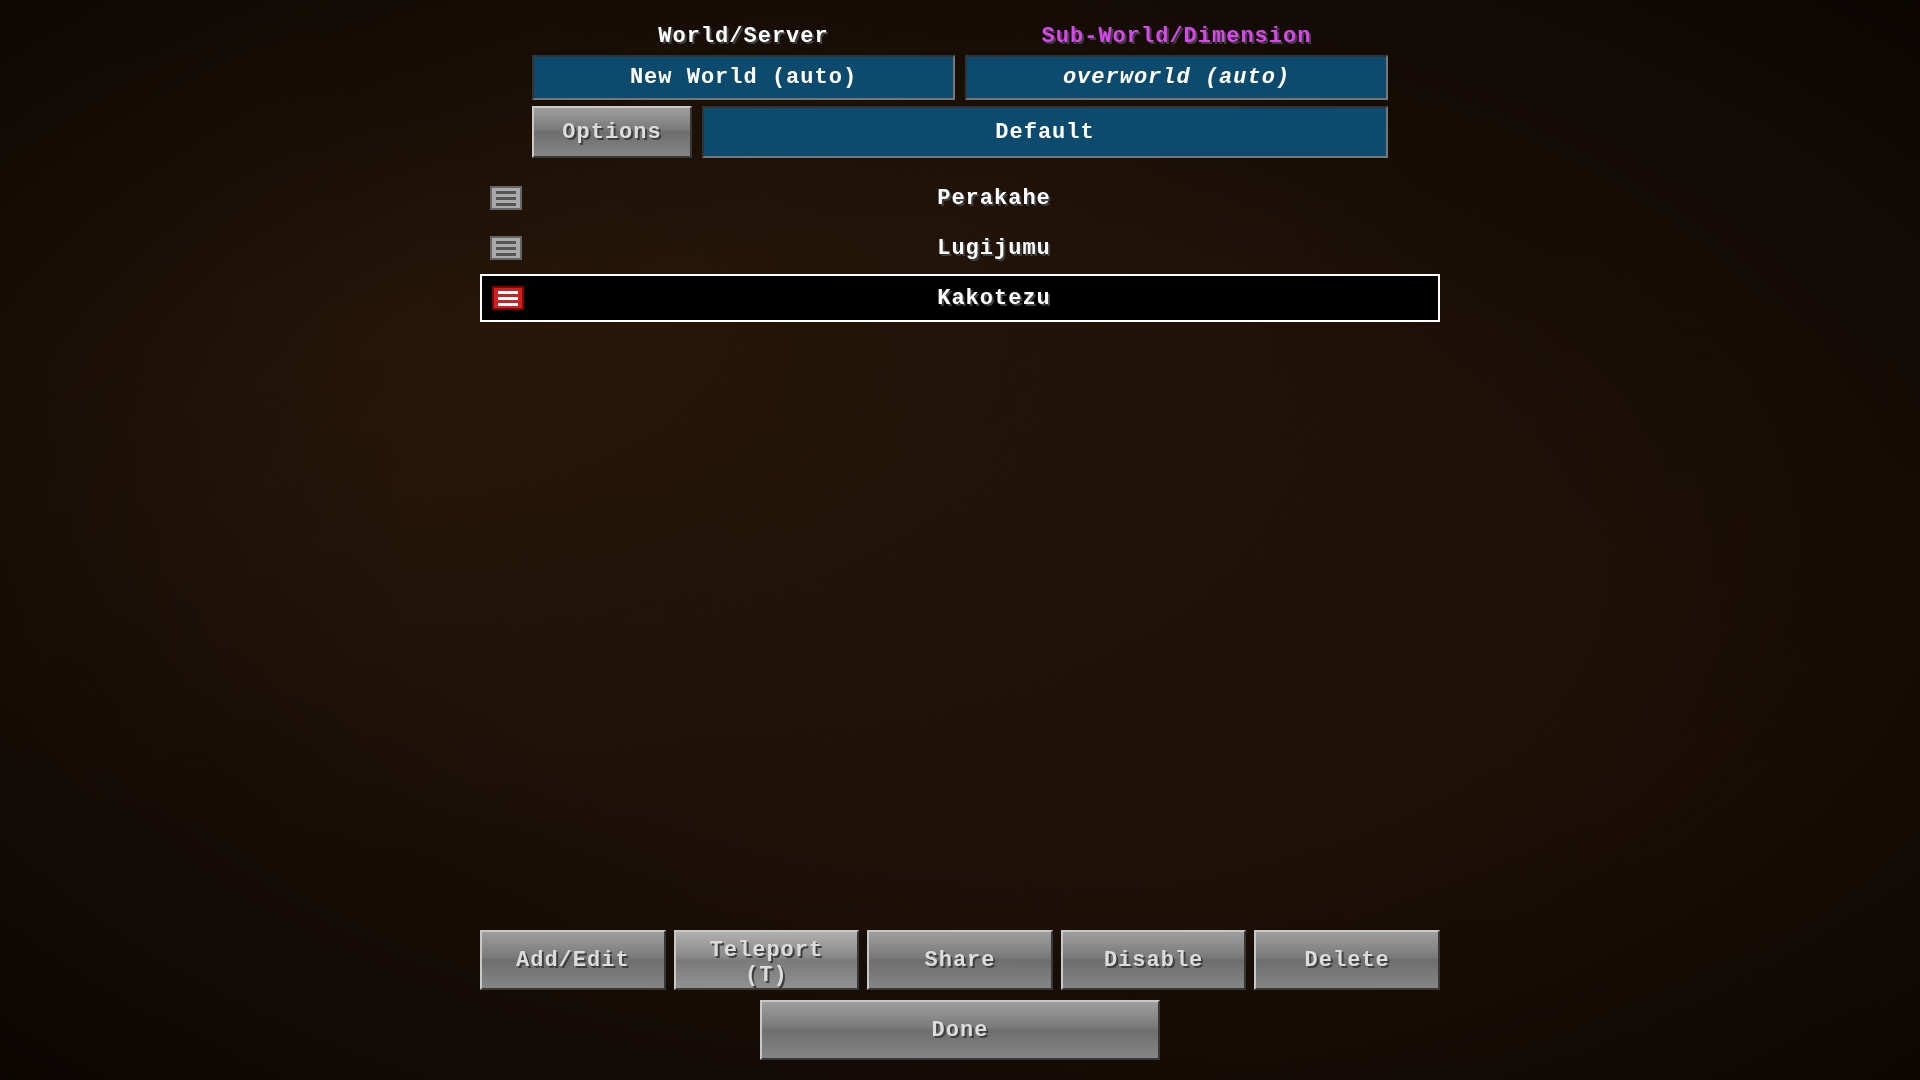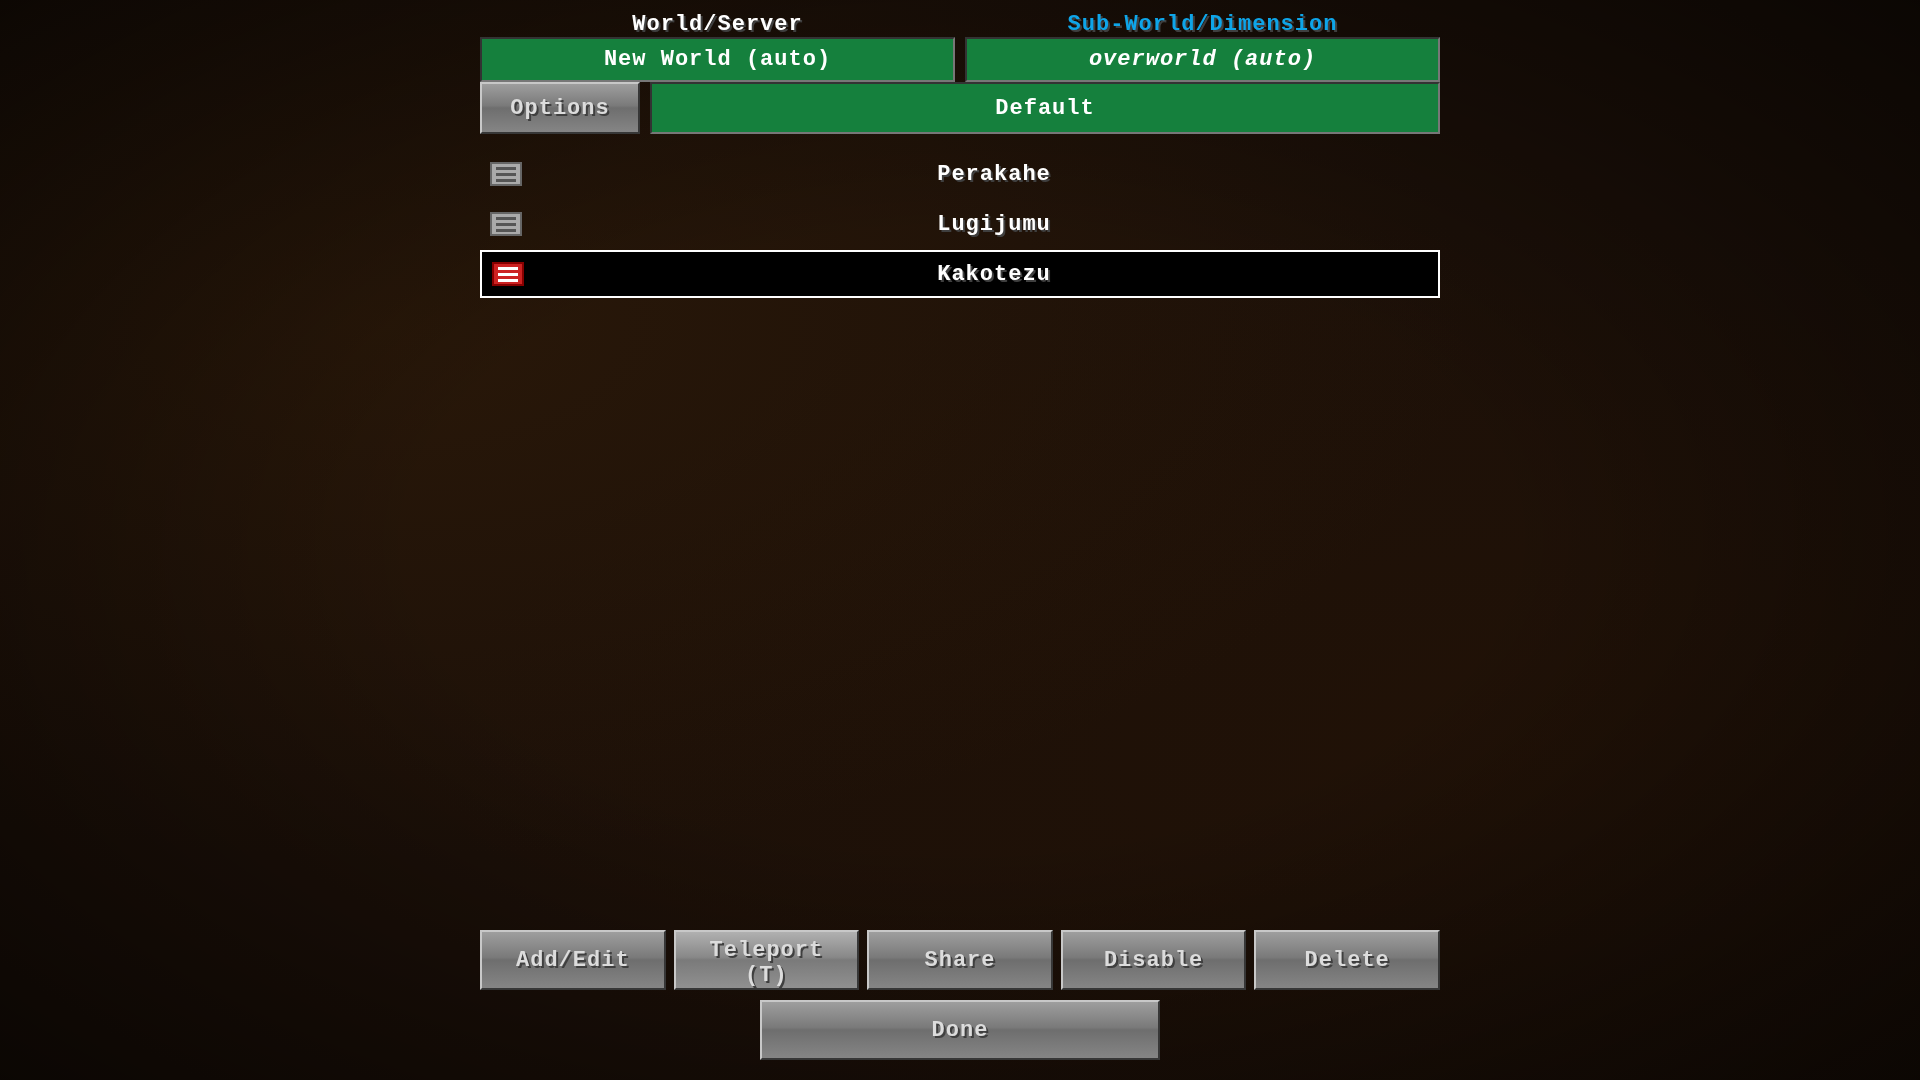--- a/index.html
+++ b/index.html
@@ -70,41 +70,42 @@
       font-weight: bold;
       font-size: 22px;
       cursor: pointer;
       text-shadow: 2px 2px 0px #3f3f3f;
       padding: 6px 12px;
       letter-spacing: 1px;
     }
 
     
     .mc-field {
-      background-color: #15803d;
+      background-color: #0c4a6e;
       border: 2px solid #555;
       border-top-color: #333;
       border-left-color: #333;
       border-bottom-color: #777;
       border-right-color: #777;
       color: #ffffff;
       font-family: 'Courier New', Courier, monospace;
       font-weight: bold;
       font-size: 22px;
       text-align: center;
       padding: 8px 16px;
       letter-spacing: 1px;
     }
 
     
     .top-section {
-      width: 960px;
-      display: flex;
-      flex-direction: column;
-      margin-top: 2px;
+      width: 856px;
+      display: flex;
+      flex-direction: column;
+      gap: 6px;
+      margin-top: 14px;
     }
 
     .labels-row {
       display: flex;
       gap: 10px;
     }
 
     .label-world {
       flex: 1;
       text-align: center;
@@ -112,21 +113,21 @@
       letter-spacing: 1px;
       color: #ffffff;
       text-shadow: 2px 2px 0px #3f3f3f;
     }
 
     .label-sub-world {
       flex: 1;
       text-align: center;
       font-size: 22px;
       letter-spacing: 1px;
-      color: #0ea5e9;
+      color: #d946ef;
       text-shadow: 2px 2px 0px #3f3f3f;
     }
 
     .fields-row {
       display: flex;
       gap: 10px;
     }
 
     .field-world {
       flex: 1;

